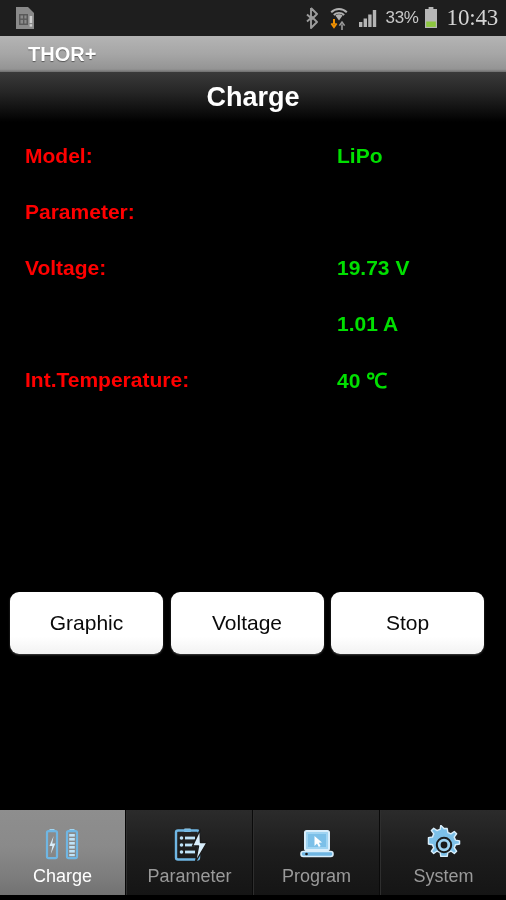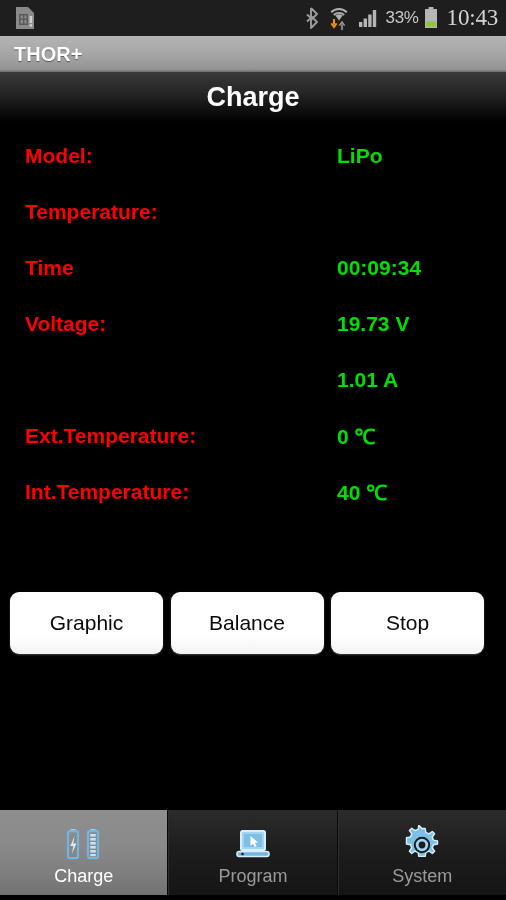--- a/index.html
+++ b/index.html
@@ -61,21 +61,21 @@
     width: 506px;
     height: 36px;
     background: linear-gradient(to bottom, #b4b4b4 0%, #a6a6a6 50%, #949494 92%, #6e6e6e 100%);
     display: flex;
     align-items: center;
   }
   .appbar-title {
     color: #ffffff;
     font-size: 20px;
     font-weight: bold;
-    padding-left: 14px;
+    padding-left: 28px;
     text-shadow: 0 1px 1px rgba(0,0,0,0.45);
   }
 
   
   .screen-title-bar {
     position: absolute;
     top: 72px; left: 0;
     width: 506px;
     height: 50px;
     background: linear-gradient(to bottom, #3a3a3a 0%, #262626 40%, #080808 88%, #000 100%);
@@ -259,46 +259,38 @@
 <div class="screen-title-bar">
   <span class="screen-title">Charge</span>
 </div>
 
 <div class="data-area">
   <div class="row">
     <span class="row-label">Model:</span>
     <span class="row-value">LiPo</span>
   </div>
   <div class="row">
-    <span class="row-label">Temperature:</span>
-  </div>
-  <div class="row">
-    <span class="row-label">Time</span>
-    <span class="row-value">00:09:34</span>
+    <span class="row-label">Parameter:</span>
   </div>
   <div class="row">
     <span class="row-label">Voltage:</span>
     <span class="row-value">19.73  V</span>
   </div>
   <div class="row">
     <span class="row-value">1.01  A</span>
   </div>
   <div class="row">
-    <span class="row-label">Ext.Temperature:</span>
-    <span class="row-value">0  ℃</span>
-  </div>
-  <div class="row">
     <span class="row-label">Int.Temperature:</span>
     <span class="row-value">40  ℃</span>
   </div>
 </div>
 
 <div class="buttons">
   <button class="btn">Graphic</button>
-  <button class="btn">Balance</button>
+  <button class="btn">Voltage</button>
   <button class="btn">Stop</button>
 </div>
 
 <div class="tabbar">
 
   <div class="tab active">
     <span>
       <svg class="tab-icon" viewBox="0 0 40 40">
         <rect x="6.5" y="4" width="5" height="2.4" fill="#9fd4f2"></rect>
         <rect x="4" y="6.2" width="10" height="27" rx="1.6" fill="none" stroke="#6fb6e3" stroke-width="2.2"></rect>
@@ -309,20 +301,36 @@
         <rect x="26.2" y="13" width="5.6" height="2.6" fill="#bfe3f8"></rect>
         <rect x="26.2" y="17" width="5.6" height="2.6" fill="#bfe3f8"></rect>
         <rect x="26.2" y="21" width="5.6" height="2.6" fill="#bfe3f8"></rect>
         <rect x="26.2" y="25" width="5.6" height="2.6" fill="#bfe3f8"></rect>
         <rect x="26.2" y="29" width="5.6" height="2.2" fill="#bfe3f8"></rect>
       </svg>
     </span>
     <span class="tab-label">Charge</span>
   </div>
 
+  <div class="tab">
+    <span>
+      <svg class="tab-icon" viewBox="0 0 40 40">
+        <rect x="14" y="3.5" width="7" height="3.4" rx="1" fill="#9fd4f2"></rect>
+        <rect x="6" y="5.5" width="23" height="29" rx="2" fill="none" stroke="#6fb6e3" stroke-width="2.4"></rect>
+        <circle cx="11.5" cy="13" r="1.8" fill="#bfe3f8"></circle>
+        <rect x="15" y="11.6" width="10" height="2.8" fill="#bfe3f8"></rect>
+        <circle cx="11.5" cy="20" r="1.8" fill="#bfe3f8"></circle>
+        <rect x="15" y="18.6" width="10" height="2.8" fill="#bfe3f8"></rect>
+        <circle cx="11.5" cy="27" r="1.8" fill="#bfe3f8"></circle>
+        <rect x="15" y="25.6" width="10" height="2.8" fill="#bfe3f8"></rect>
+        <path d="M30 5 L22.5 21 h6 L25.5 37 L37 17.5 h-6.5 Z" fill="#d9eefb" stroke="#1a1a1a" stroke-width="1.4" stroke-linejoin="round"></path>
+      </svg>
+    </span>
+    <span class="tab-label">Parameter</span>
+  </div>
 
   <div class="tab">
     <span>
       <svg class="tab-icon" viewBox="0 0 40 40">
         <rect x="8" y="6" width="24" height="19" rx="1.6" fill="#9fd4f2" stroke="#d9eefb" stroke-width="2"></rect>
         <rect x="11" y="9" width="18" height="13" fill="#7cc0e8"></rect>
         <path d="M17.5 11 L17.5 21 L20 18.6 L21.8 22 L23.6 21 L21.8 17.8 L25 17.6 Z" fill="#ffffff"></path>
         <rect x="4" y="26.5" width="32" height="5" rx="2.2" fill="#6fb6e3" stroke="#d9eefb" stroke-width="1.6"></rect>
         <circle cx="9.5" cy="29" r="1.3" fill="#1b1b1b"></circle>
       </svg>

